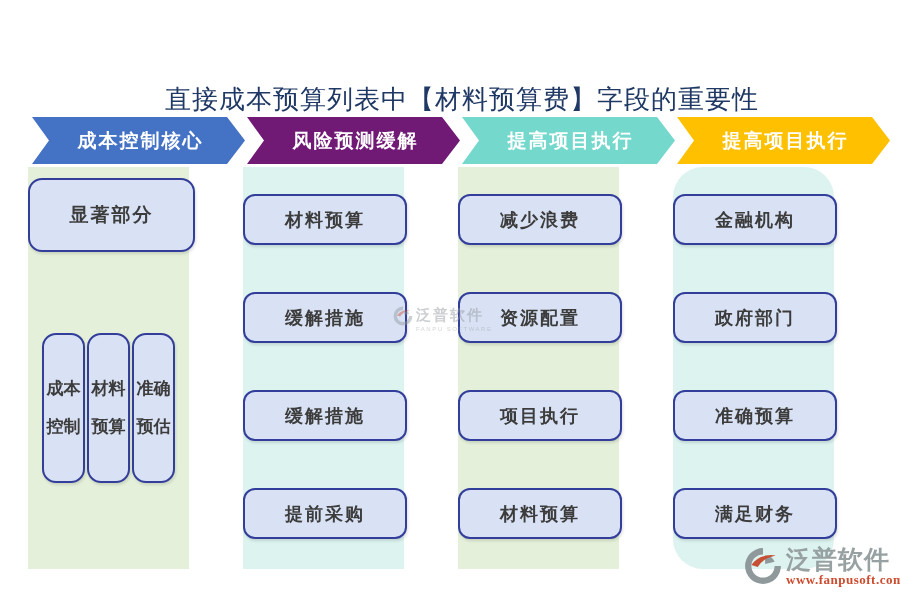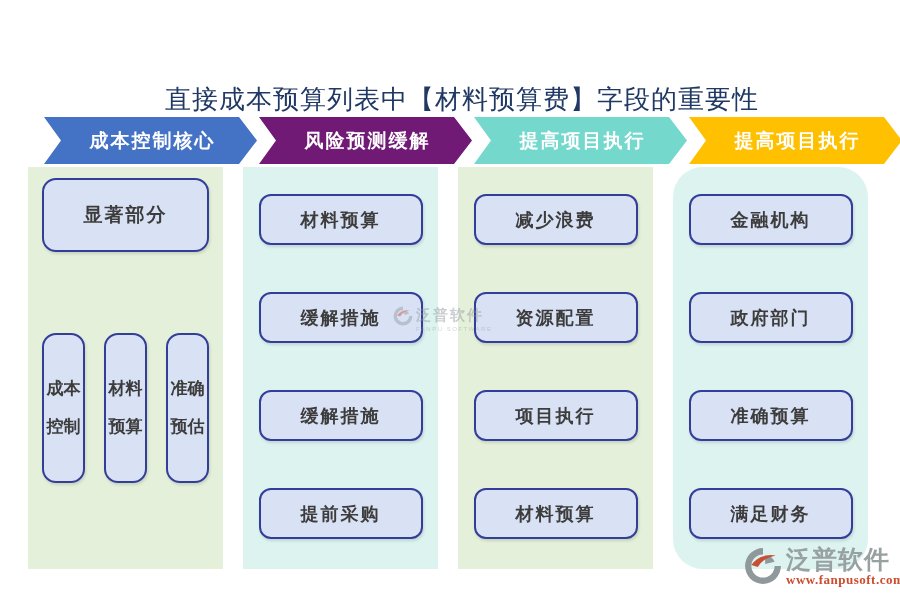--- a/index.html
+++ b/index.html
@@ -6,28 +6,28 @@
   .stage {
     position:relative; width:900px; height:600px; background:#ffffff;
     overflow:hidden; font-family:"Liberation Sans","DejaVu Sans",sans-serif;
   }
   .title {
     position:absolute; top:44px; left:12px; width:100%;
     text-align:center; font-size:26px; font-weight:normal; letter-spacing:1px;margin-top:38px;
   }
   .column { position:absolute; top:117px; width:195px; height:452px; }
   .chevron {
-    position:absolute; top:0; left:16px; width:213px; height:47px;
+    position:absolute; top:0; left:4px; width:213px; height:47px;
     clip-path:polygon(0 0, 195px 0, 213px 50%, 195px 100%, 0 100%, 17px 50%);
     display:flex; align-items:center; justify-content:center;
     color:#ffffff; font-size:19px; font-weight:bold; letter-spacing:2px;
     padding-left:4px; box-sizing:border-box;
   }
   .colbody {
-    position:absolute; top:50px; left:0; width:195px; height:402px;
+    position:absolute; top:50px; left:0; width:161px; height:402px;
     box-sizing:border-box;
   }
   .box {
     width:164px; height:51px; margin:0 auto;
     background:var(--box-fill,#D9E2F4); border:2px solid var(--box-border,#333E9B);
     border-radius:12px; box-sizing:border-box;
     display:flex; align-items:center; justify-content:center;
     font-size:18px; font-weight:bold; color:var(--box-text,#3C3C3C);
     letter-spacing:2px; box-shadow:1px 2px 3px rgba(0,0,0,0.12);
   }

